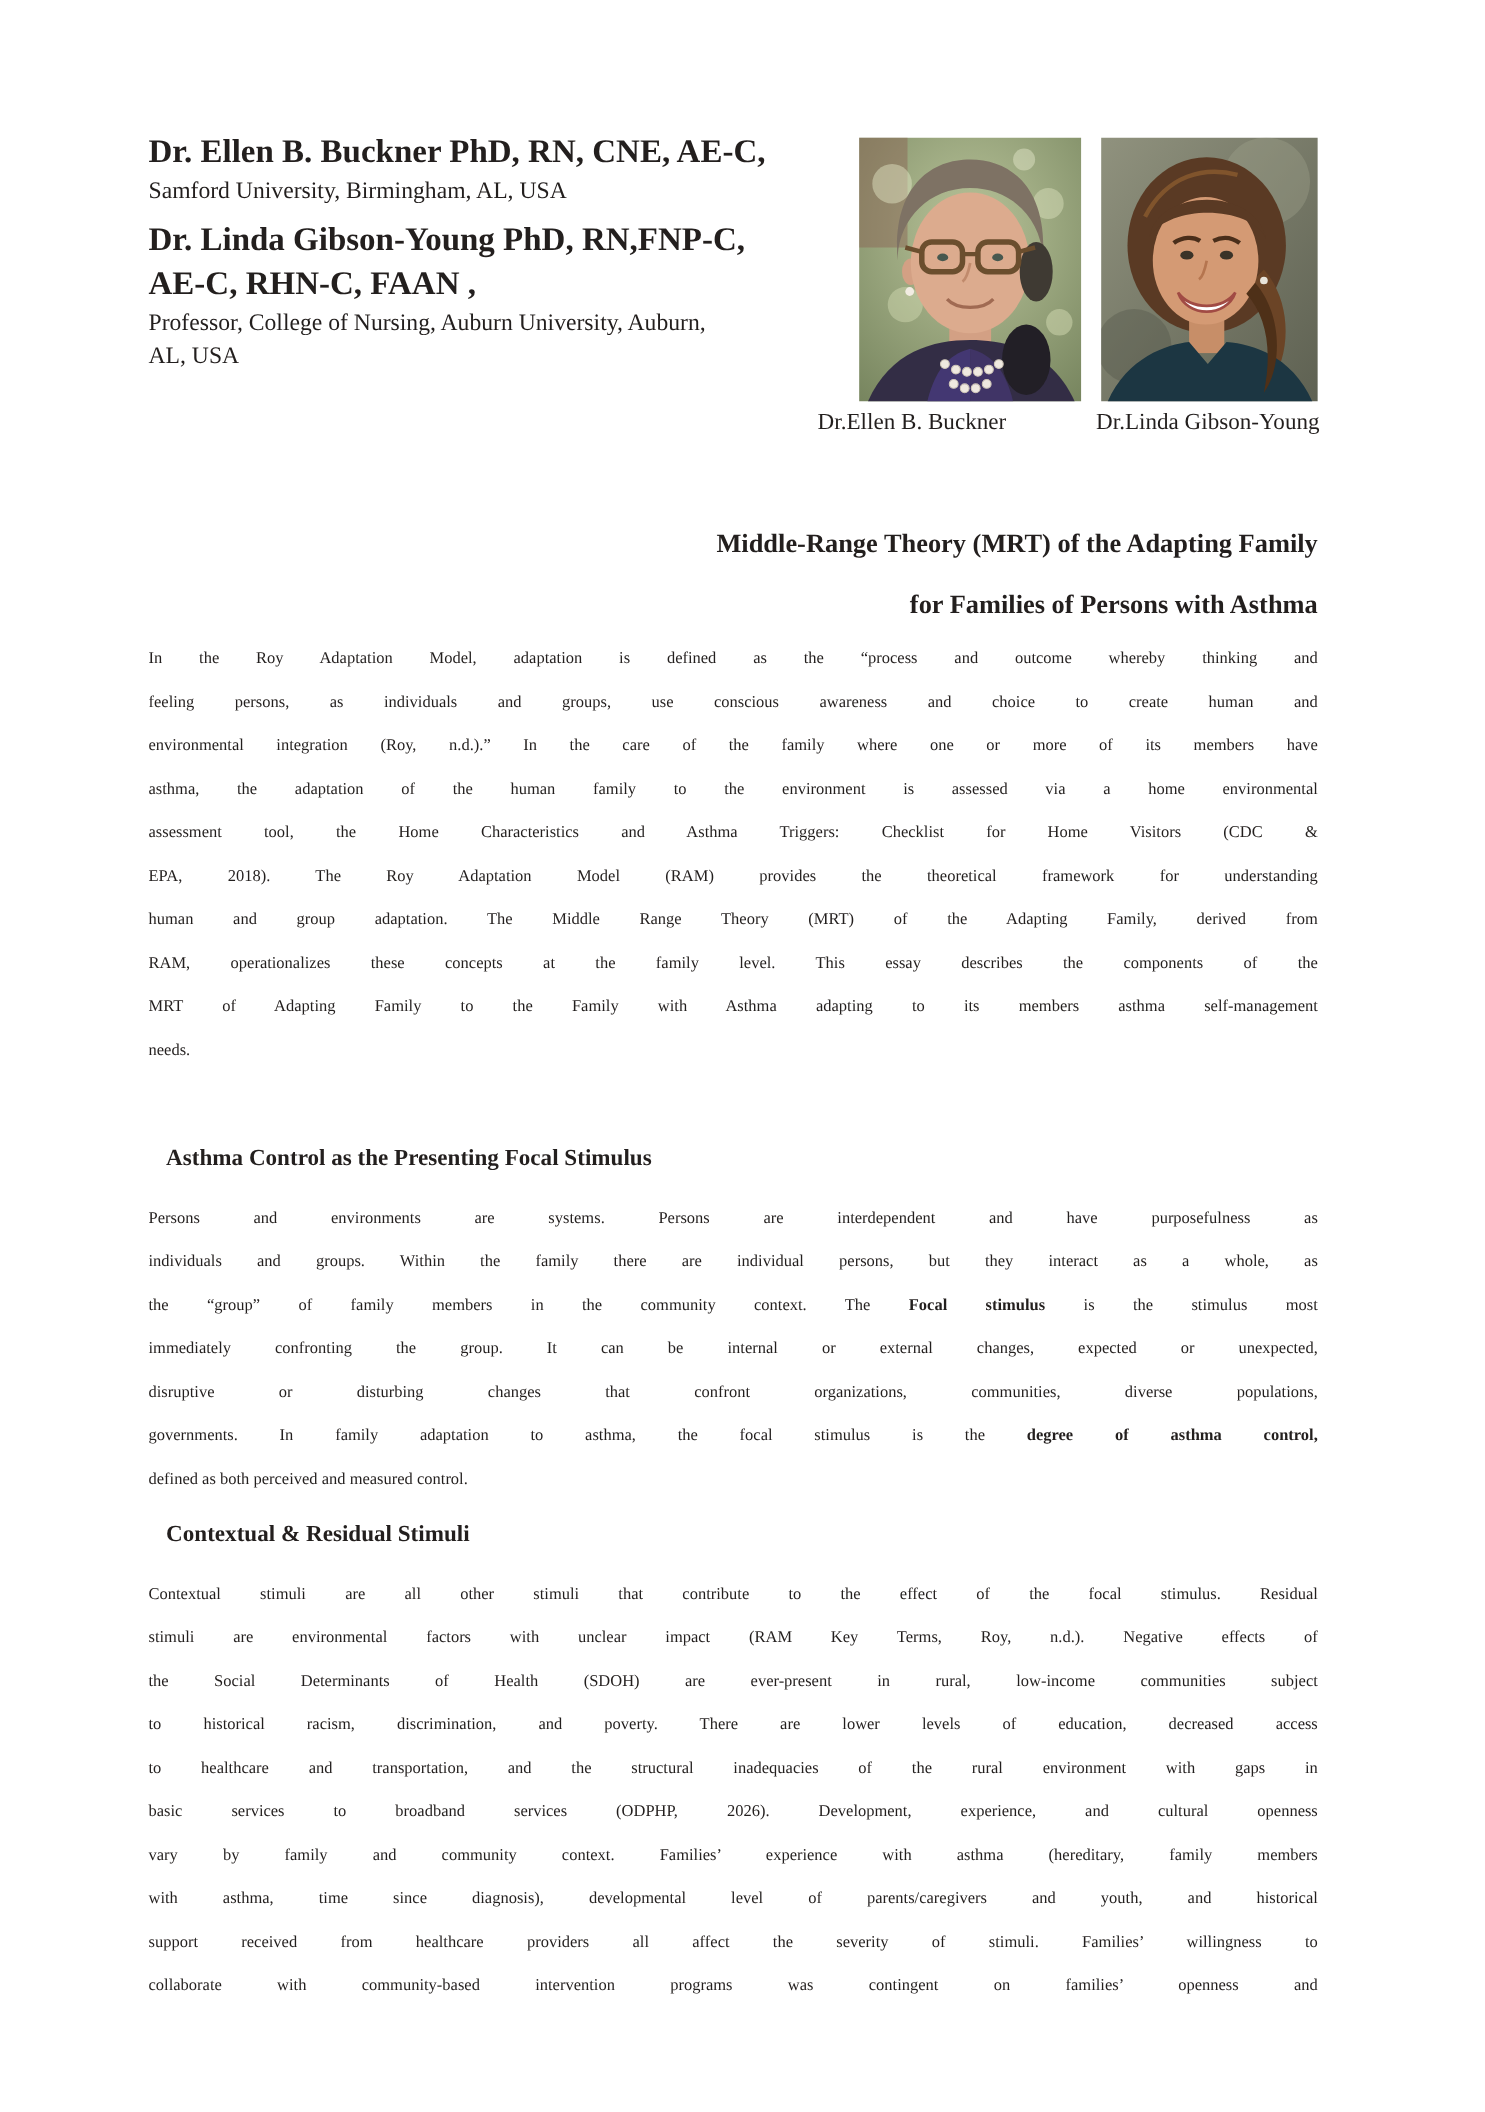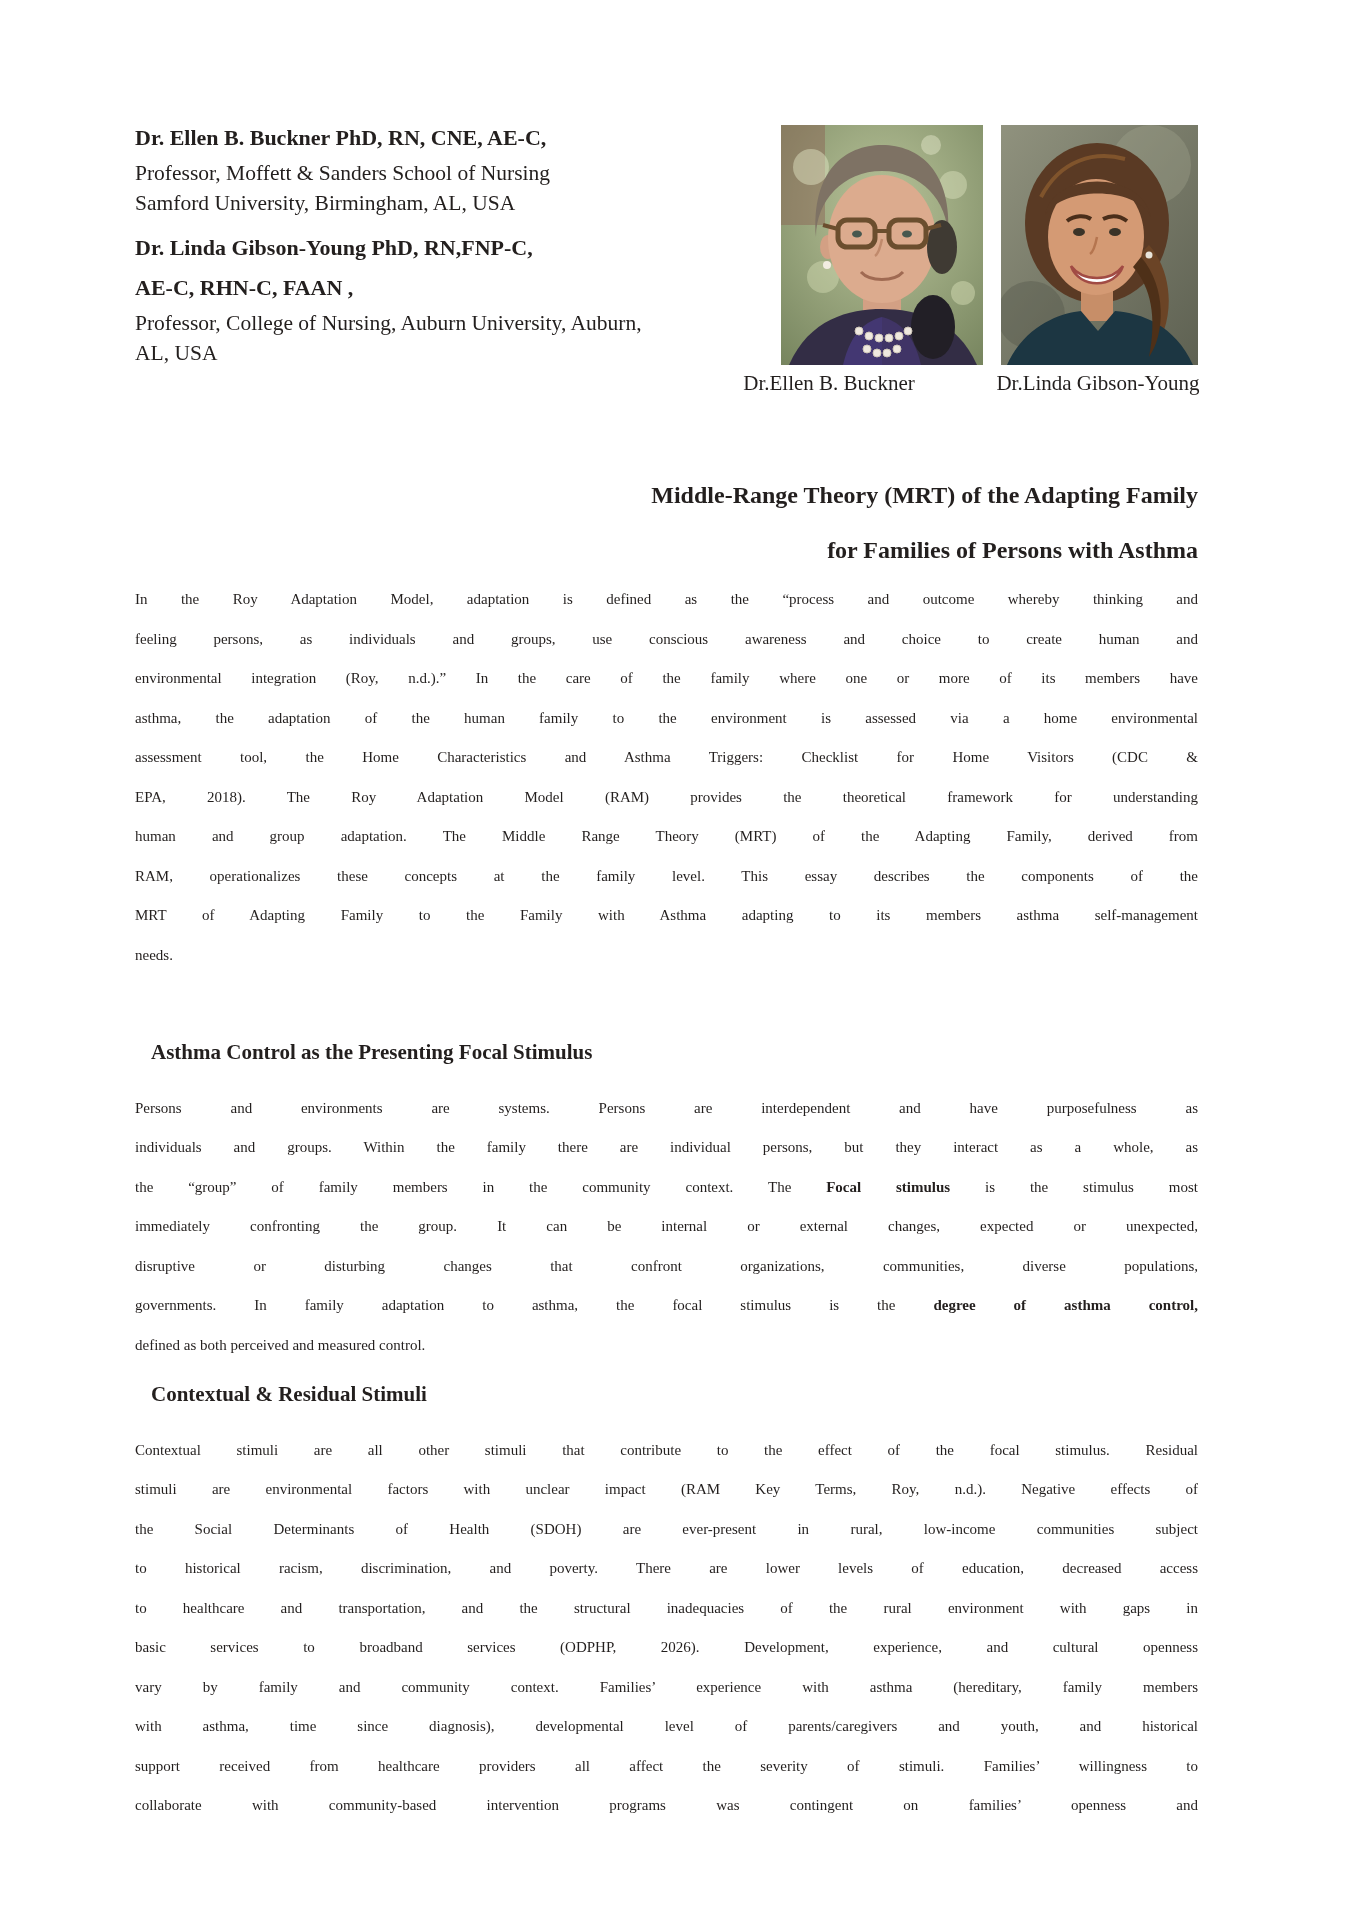--- a/index.html
+++ b/index.html
@@ -4,21 +4,21 @@
 <style>
   html,body { margin:0; padding:0; background:#ffffff; }
   .page {
     position:relative; width:1350px; height:1920px; background:#ffffff;
     font-family:"Liberation Serif", serif; color:#231f1e; overflow:hidden;
   }
 
   
   .authors { position:absolute; left:135px; top:118px; width:660px; }
   .author + .author { margin-top:10px; }
-  .name .line { font-weight:bold; font-size:22px; line-height:40px; }
+  .name .line { font-weight:bold; font-size:30px; line-height:40px; }
   .affil .line { font-size:21.5px; line-height:30px; }
 
   
   .photo { position:absolute; top:125px; height:240px; margin:0; padding:0; }
   .photo-1 { left:781px; width:202px; }
   .photo-2 { left:1001px; width:197px; }
   .photo svg { display:block; width:100%; height:100%; }
   .caption { position:absolute; top:368px; font-size:21px; line-height:30px; text-align:center; }
   .caption-1 { left:727px; width:204px; }
   .caption-2 { left:993px; width:210px; }
@@ -42,21 +42,20 @@
 <body>
 
 <div class="page">
 
   <header class="authors">
     <div class="author">
       <div class="name">
           <div class="line"><span>Dr. Ellen B. Buckner PhD, RN, CNE, AE-C,</span></div>
         </div>
       <div class="affil">
-          <div class="line"><span>Professor, Moffett &amp; Sanders School of Nursing</span></div>
           <div class="line"><span>Samford University, Birmingham, AL, USA</span></div>
         </div>
     </div>
     <div class="author">
       <div class="name">
           <div class="line"><span>Dr. Linda Gibson-Young PhD, RN,FNP-C,</span></div>
           <div class="line"><span>AE-C, RHN-C, FAAN ,</span></div>
         </div>
       <div class="affil">
           <div class="line"><span>Professor, College of Nursing, Auburn University, Auburn,</span></div>

